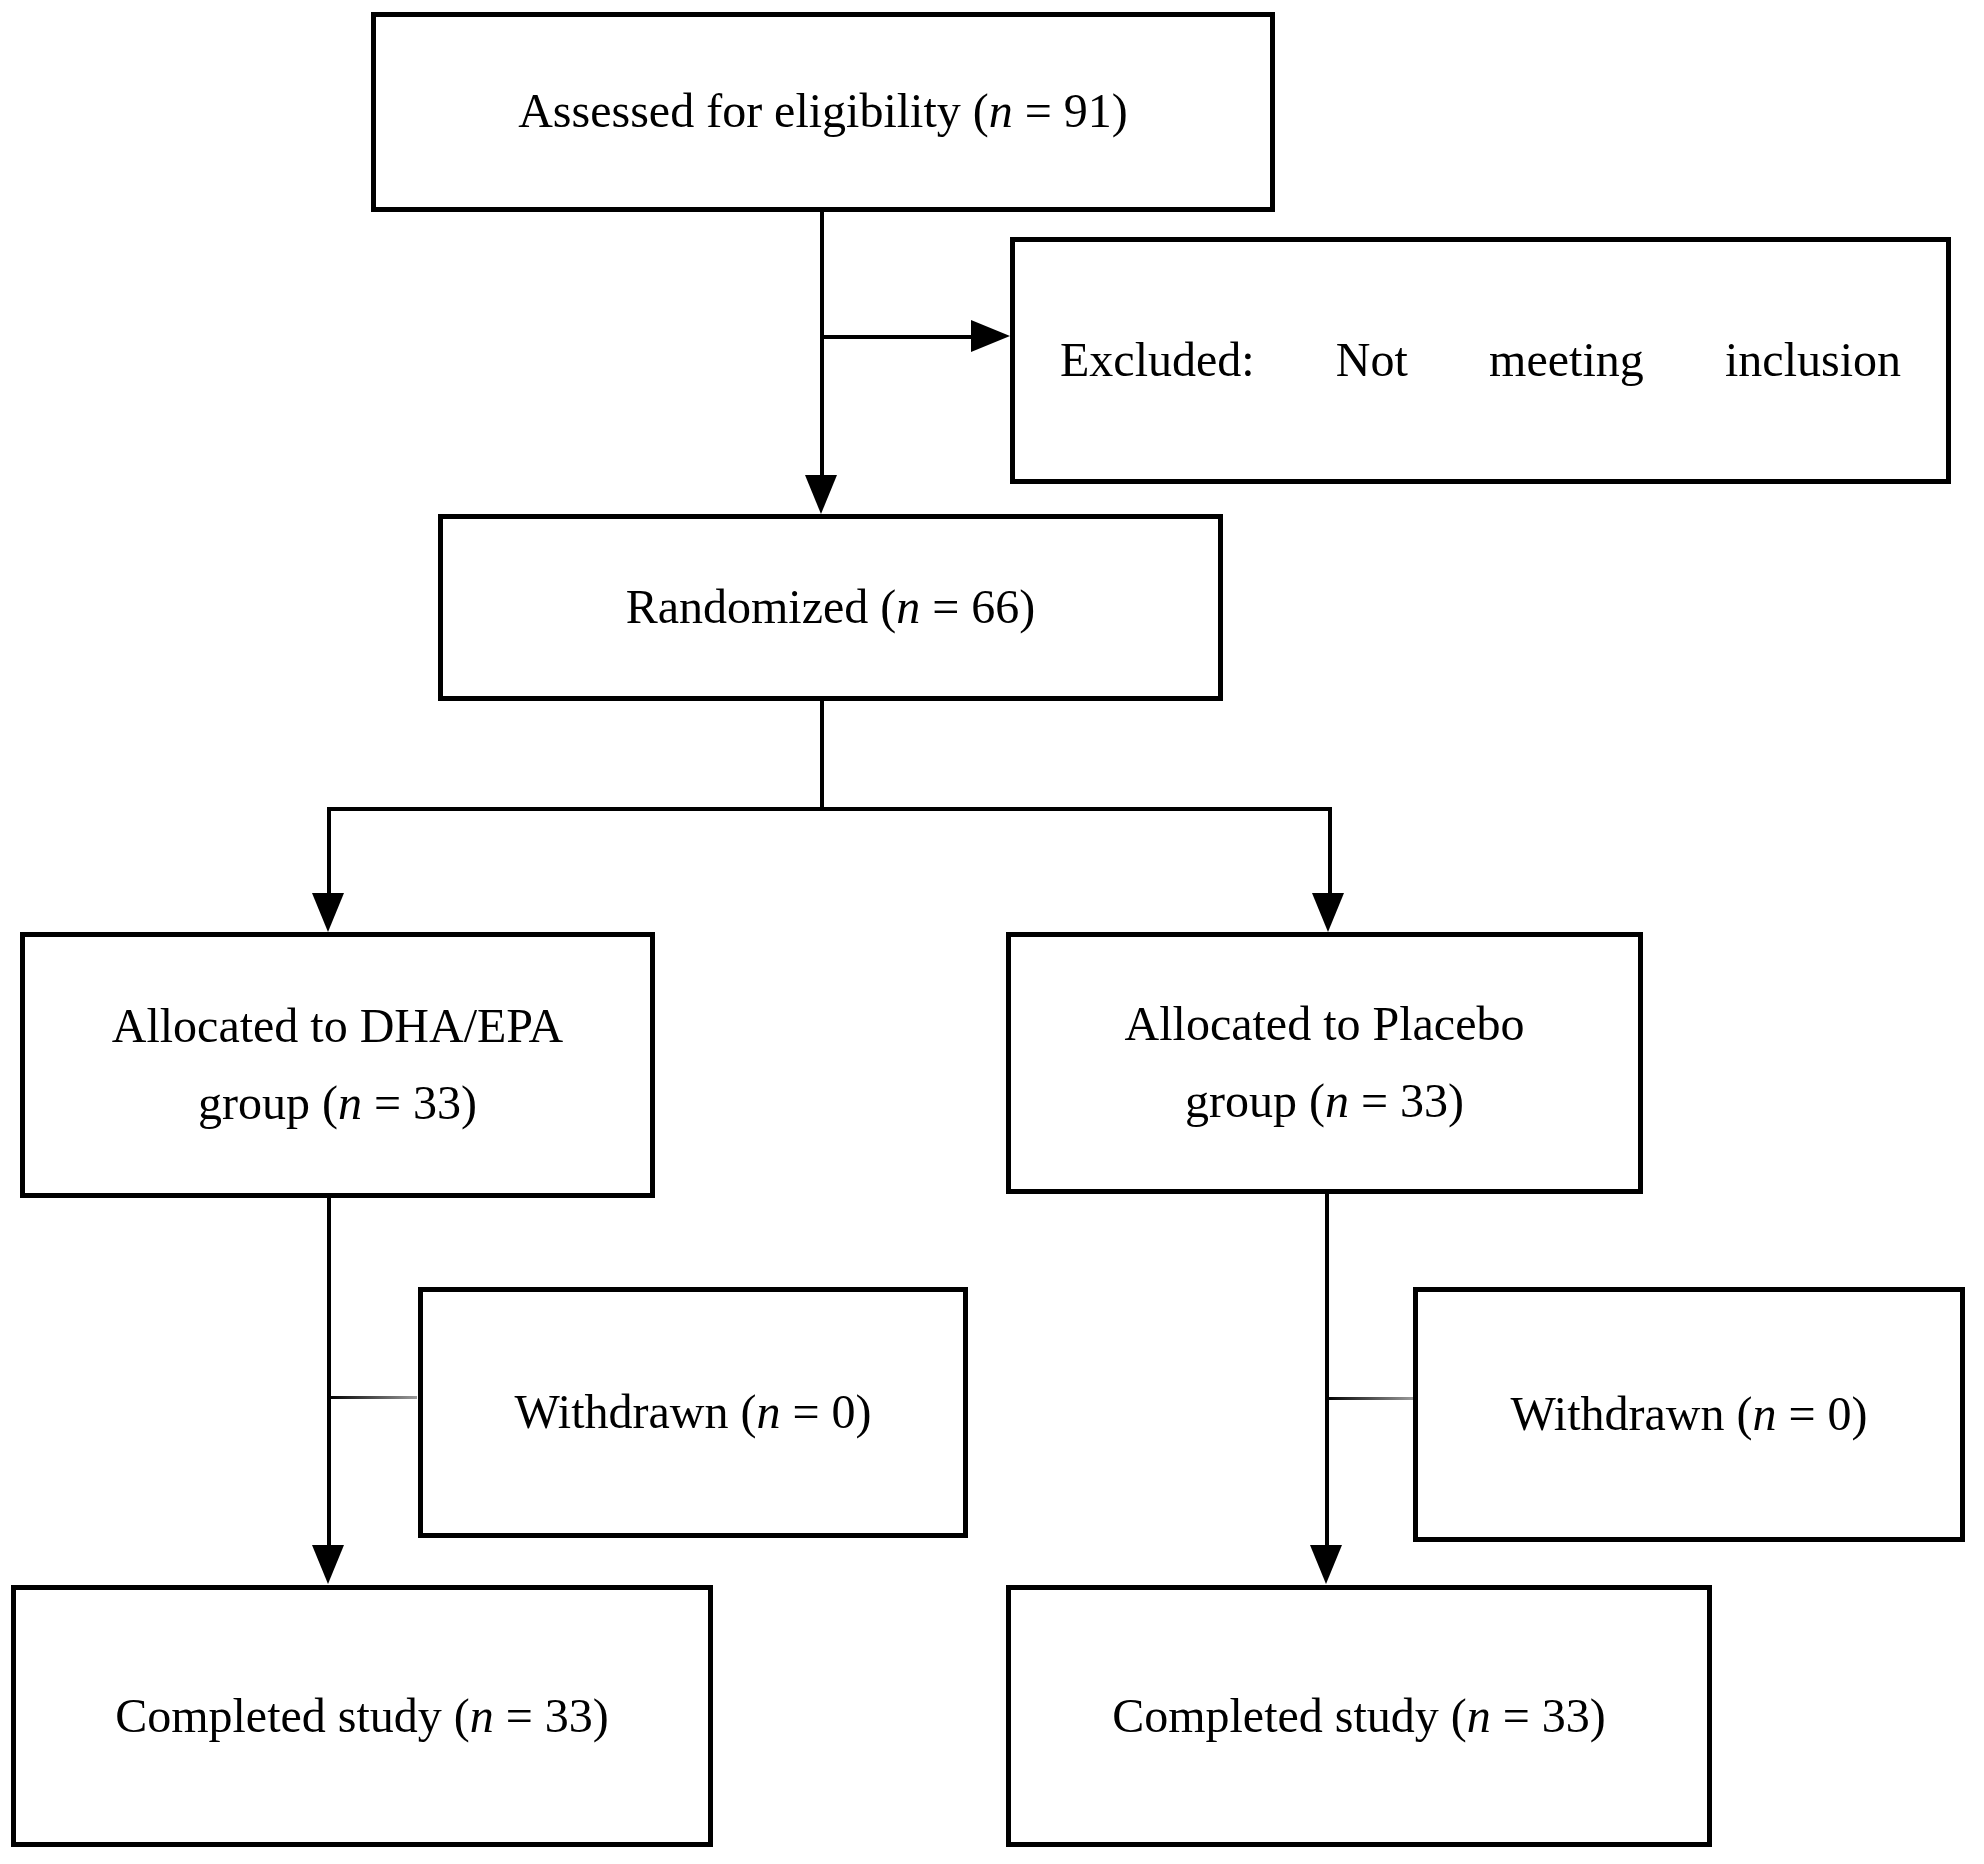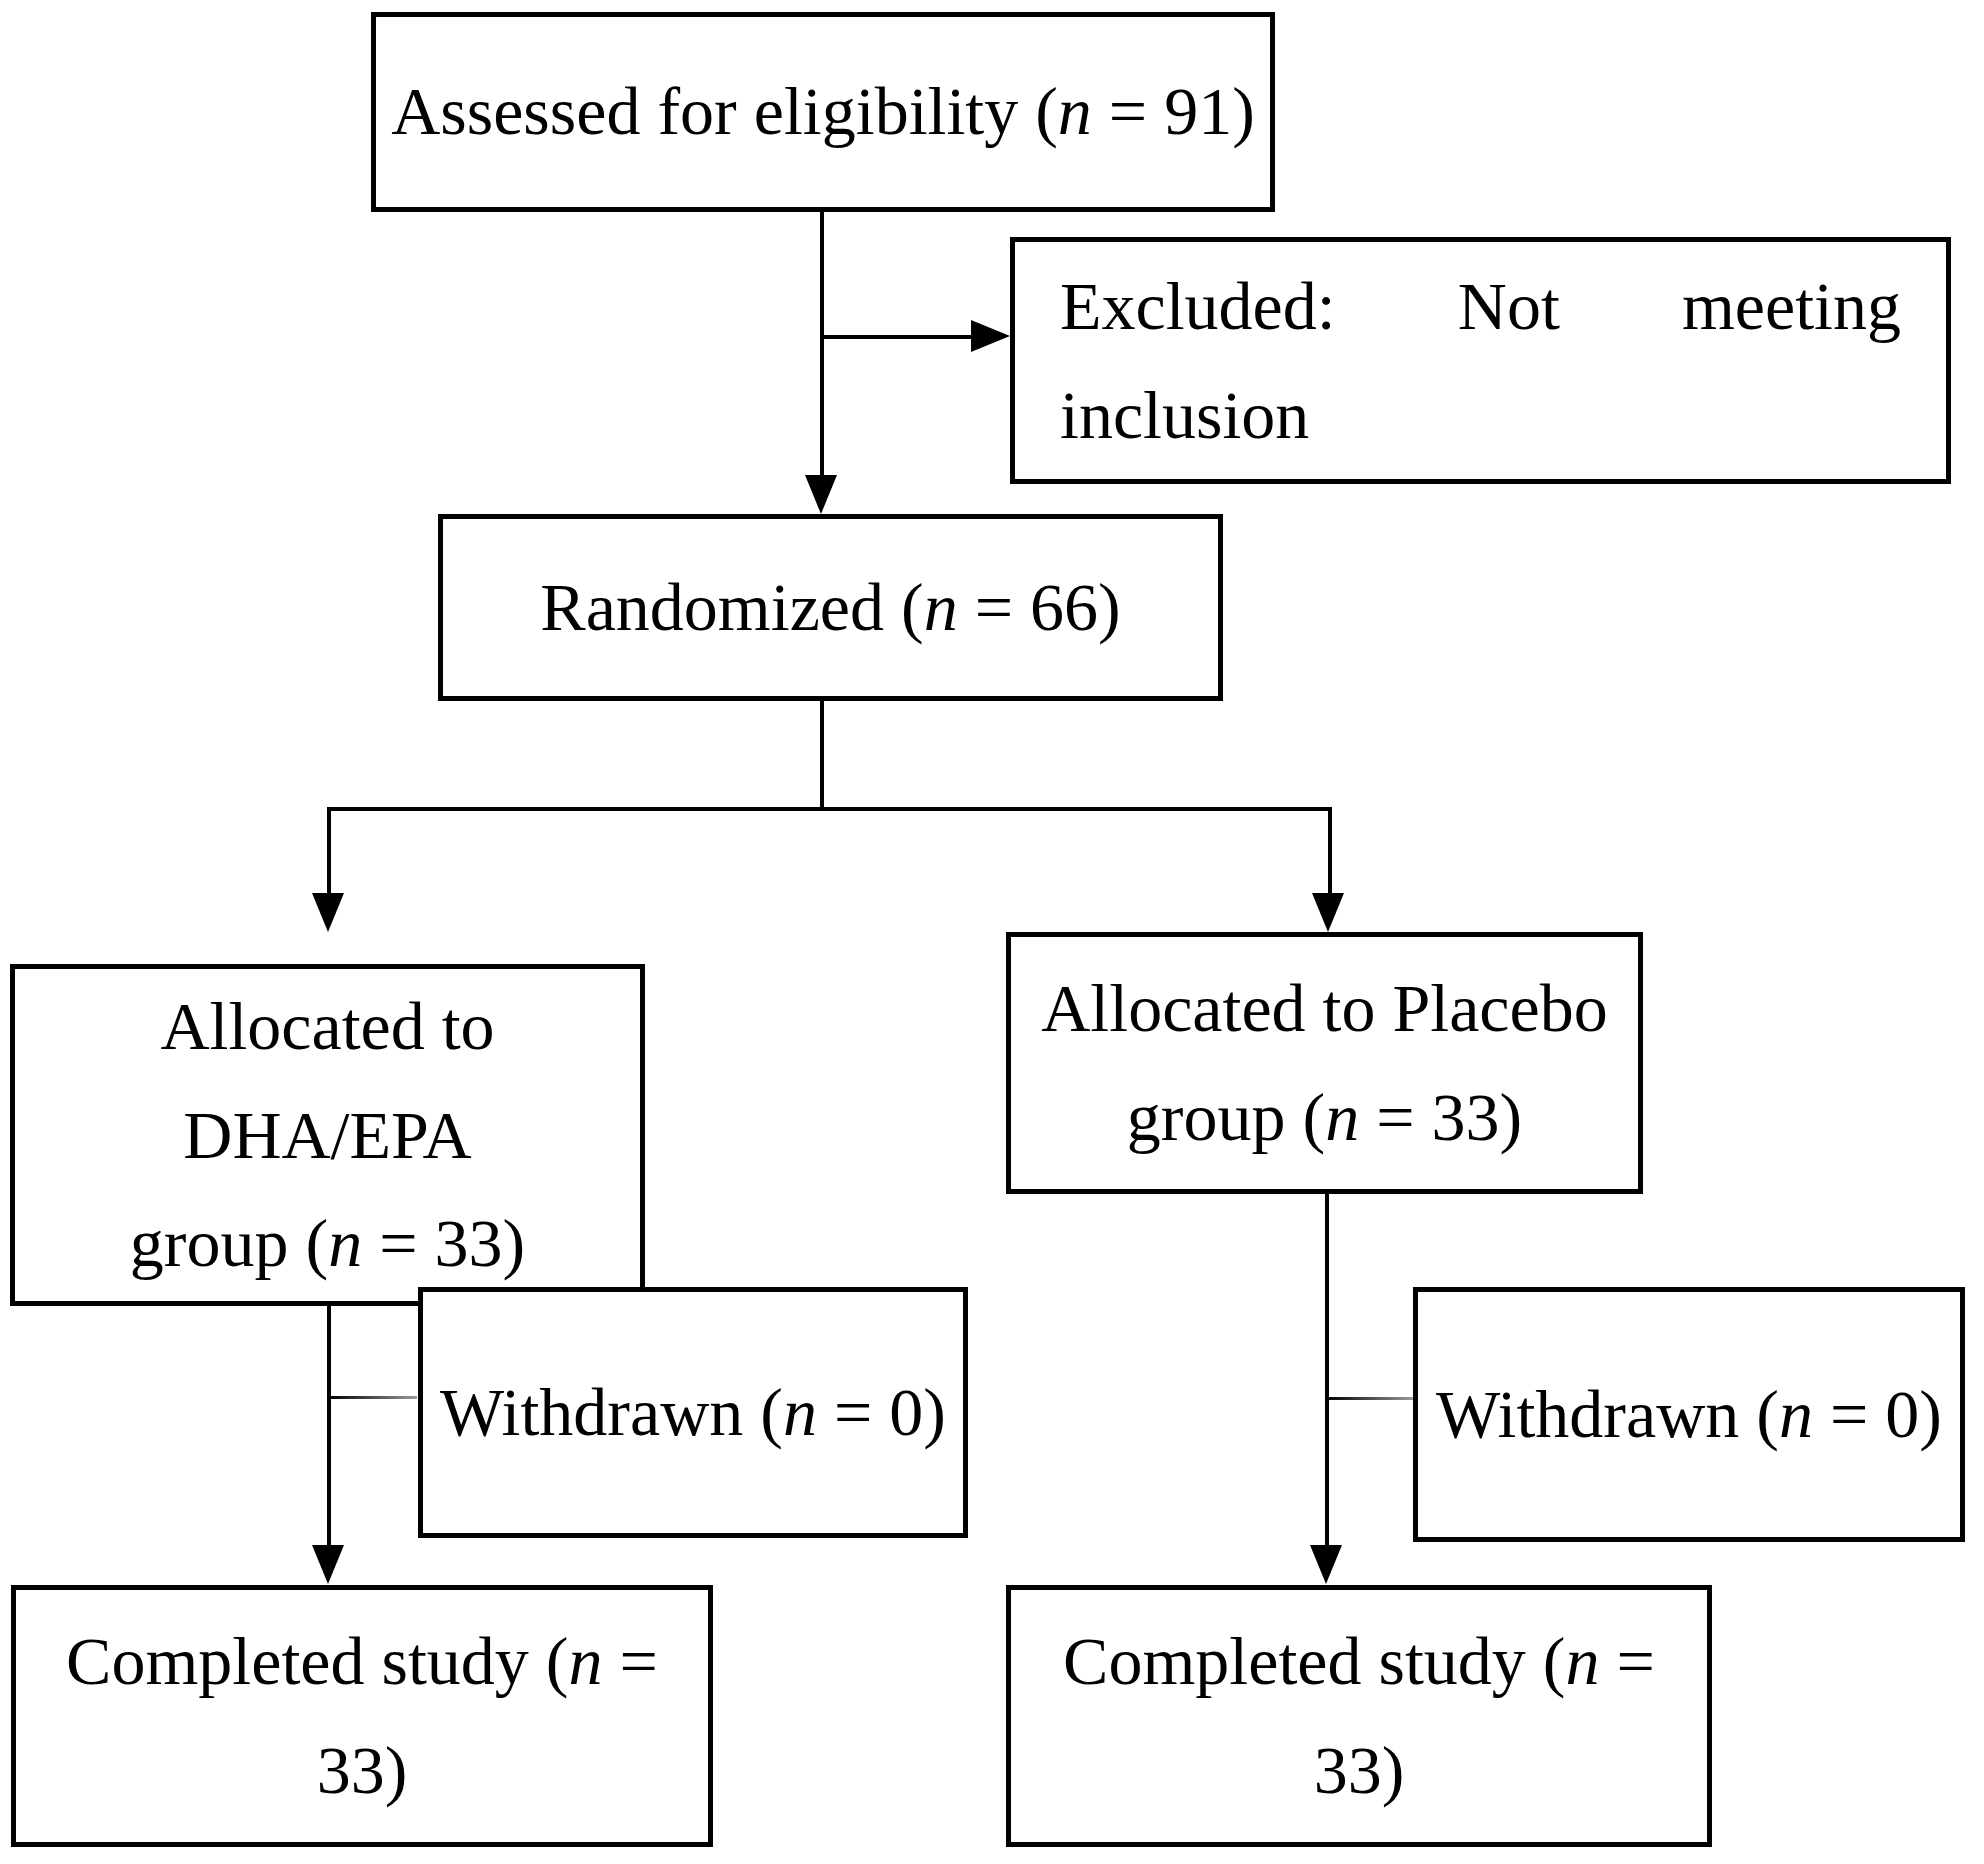--- a/index.html
+++ b/index.html
@@ -2,21 +2,21 @@
 <html style="font-size:11.6px"><head>
 <meta charset="utf-8">
 <style>
   html, body { margin: 0; padding: 0; background: #ffffff; }
   .canvas {
     position: relative;
     width: 1985px;
     height: 1865px;
     background: #ffffff;
     font-family: "Liberation Serif", serif;
-    font-size: 68px;
+    font-size: 48px;
     color: #000000;
   }
   .box {
     position: absolute;
     box-sizing: border-box;
     border: 5.8px solid #000000;
     background: #ffffff;
     display: flex;
     flex-direction: column;
     align-items: center;
@@ -77,21 +77,21 @@
   </div>
 
   <div class="box justify" style="left:1010px; top:237px; width:941px; height:247px;">
     <span class="jline">Excluded: Not meeting inclusion</span>
   </div>
 
   <div class="box" style="left:438px; top:514px; width:785px; height:187px;">
     <span><span>Randomized (</span><span class="nvar">n</span><span> = 66)</span></span>
   </div>
 
-  <div class="box" style="left:10px; top:932px; width:635px; height:342px;margin-top:32px;">
+  <div class="box" style="left:20px; top:932px; width:635px; height:266px;">
     <span>Allocated to DHA/EPA</span>
     <span><span>group (</span><span class="nvar">n</span><span> = 33)</span></span>
   </div>
 
   <div class="box" style="left:1006px; top:932px; width:637px; height:262px;">
     <span>Allocated to Placebo</span>
     <span><span>group (</span><span class="nvar">n</span><span> = 33)</span></span>
   </div>
 
   <div class="box" style="left:418px; top:1287px; width:550px; height:251px;">

